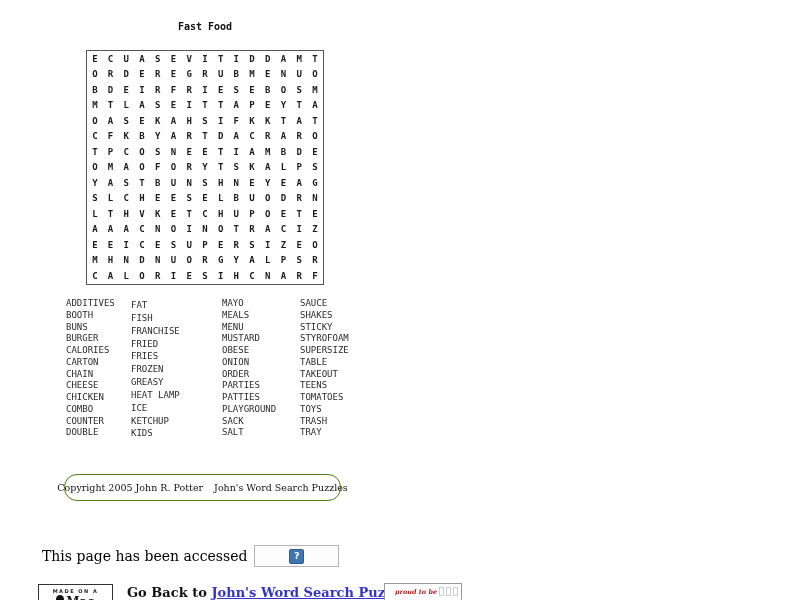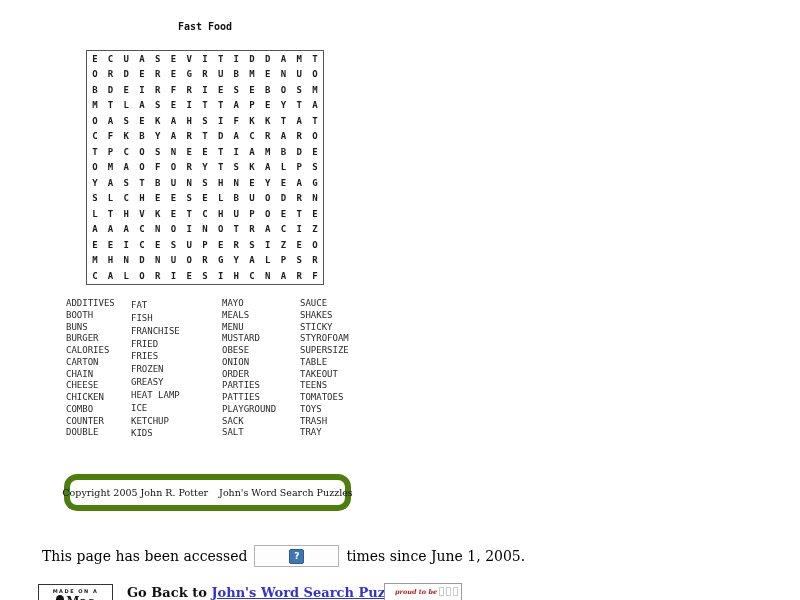--- a/index.html
+++ b/index.html
@@ -23,21 +23,21 @@
   .word-col{position:absolute;top:0;font:9px "DejaVu Sans Mono",monospace;color:#2b2b2b;}
   .word-col-0{left:66px;}
   .word-col-1{left:131px;top:1px;}
   .word-col-2{left:222px;}
   .word-col-3{left:300px;}
   .word-item{height:11.75px;line-height:11.75px;white-space:pre;}
   .word-col-1 .word-item{height:12.85px;line-height:12.85px;}
 
   
   .copyright-box{position:absolute;left:64px;top:474px;width:275px;height:25px;
-    border:6px solid #4d7c0f;border-radius:13px;background:#fff;
+    border:1px solid #4d7c0f;border-radius:13px;background:#fff;
     display:flex;flex-direction:column;justify-content:center;align-items:center;
     font:9.5px "DejaVu Serif",serif;color:#111;}
   .copyright-line1{display:flex;gap:11px;line-height:11px;white-space:nowrap;}
   .copyright-line2{line-height:11px;white-space:nowrap;}
 
   
   .accessed-line{position:absolute;left:22px;top:545px;height:22px;
     display:flex;align-items:center;gap:7px;
     font:14px "DejaVu Serif",serif;color:#000;white-space:nowrap;margin-left:20px;}
   .counter-img{width:83px;height:20px;border:1px solid #b4b4b4;background:#fdfdfd;
@@ -393,21 +393,20 @@
       <span>Copyright 2005 John R. Potter</span>
       <span>John's Word Search Puzzles</span>
     </div>
   </div>
 
   <div class="accessed-line">
     <span>This page has been accessed</span>
     <span class="counter-img">
       <span class="broken-img-icon">?</span>
     </span>
-    <span>times since June 1, 2005.</span>
   </div>
 
   <div class="mac-badge">
     <div class="mac-top">MADE ON A</div>
     <div class="mac-bottom">
       <span class="apple-icon"></span>
       <span class="mac-word">Mac</span>
     </div>
   </div>
 

